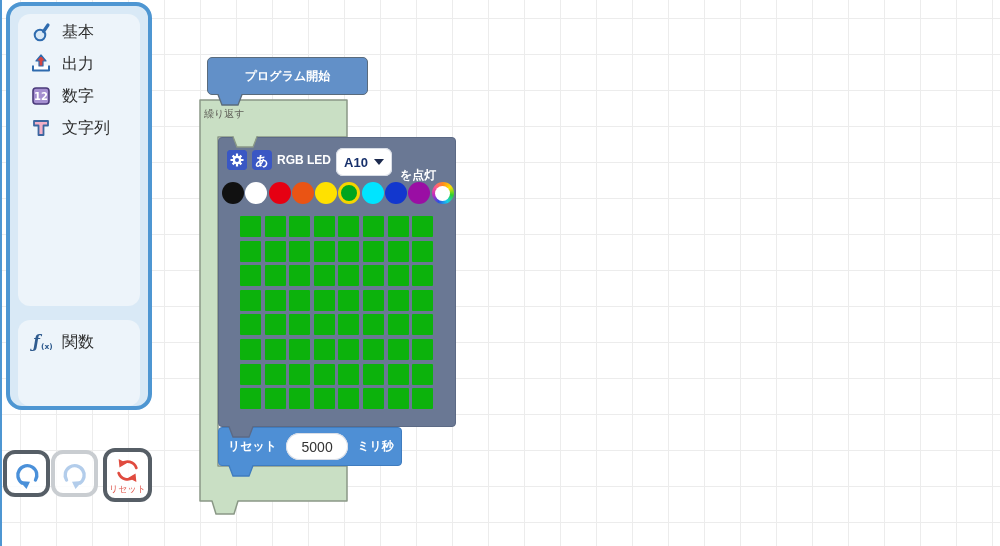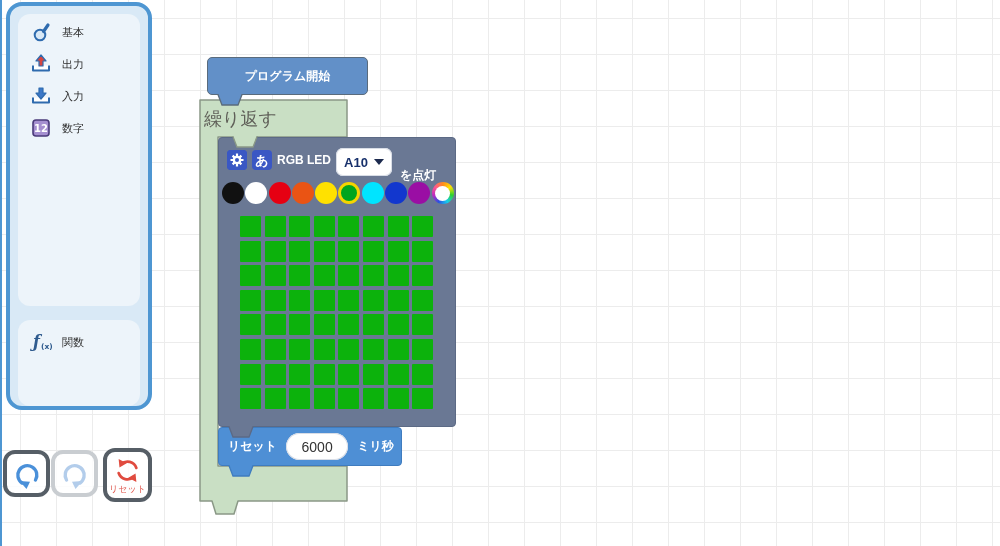--- a/index.html
+++ b/index.html
@@ -17,27 +17,27 @@
   
   #edge-line{left:0;top:0;width:2px;height:546px;background:#4e96d2;}
   
   #toolbox{left:6px;top:2px;width:146px;height:408px;background:#d9e9f6;
     border:4px solid #4e96d2;border-radius:16px;box-sizing:border-box;}
   .tb-group{position:absolute;left:8px;right:8px;background:#edf4fa;border-radius:12px;}
   #tb-group-1{top:8px;height:292px;padding-top:2px;box-sizing:border-box;}
   #tb-group-2{top:314px;height:86px;padding-top:6px;box-sizing:border-box;}
   .tb-item{height:32px;display:flex;align-items:center;gap:10px;padding-left:12px;cursor:pointer;}
   .tb-item svg{flex:0 0 auto;}
-  .tb-label{font-size:11px;color:#2e2e2e;}
+  .tb-label{font-size:16px;color:#2e2e2e;}
   
   .blk-label{color:#fff;font-weight:bold;font-size:12px;white-space:nowrap;}
   #start-block{left:207px;top:57px;width:161px;height:38px;background:#6290c8;
     border:1px solid #5a6b7c;border-radius:5px;box-sizing:border-box;
     display:flex;align-items:center;justify-content:center;}
-  #repeat-label{left:204px;top:107px;font-size:18px;color:#5f5f58;}
+  #repeat-label{left:204px;top:107px;font-size:10px;color:#5f5f58;}
   #rgb-block{left:218px;top:137px;width:238px;height:290px;background:#6a7894;
     border:1px solid #5c6a85;border-radius:4px;box-sizing:border-box;}
   .mini-btn{position:absolute;width:20px;height:20px;border-radius:4px;background:#3a57c4;
     display:flex;align-items:center;justify-content:center;cursor:pointer;}
   .mini-btn span{color:#fff;font-size:13px;font-weight:bold;line-height:1;}
   #rgb-label{left:277px;top:153px;}
   #port-dropdown{left:336px;top:148px;width:56px;height:28px;background:#fff;border-radius:7px;
     display:flex;align-items:center;justify-content:center;gap:6px;cursor:pointer;
     box-shadow:0 0 0 1px #d8dde6 inset;}
   #port-dropdown .port-text{font-size:13px;font-weight:bold;color:#17306b;}
@@ -190,21 +190,21 @@
     <div class="led-cell" style="background: rgb(12, 178, 12);"></div>
     <div class="led-cell" style="background: rgb(12, 178, 12);"></div>
     <div class="led-cell" style="background: rgb(12, 178, 12);"></div>
     <div class="led-cell" style="background: rgb(12, 178, 12);"></div>
     <div class="led-cell" style="background: rgb(12, 178, 12);"></div>
     <div class="led-cell" style="background: rgb(12, 178, 12);"></div>
   </div>
 
 <div class="abs" id="pause-block">
   <span class="blk-label">リセット</span>
-  <span id="pause-value">6000</span>
+  <span id="pause-value">5000</span>
   <span class="blk-label">ミリ秒</span>
 </div>
 <svg class="tab" style="left:228px;top:426px;" viewBox="0 0 26 13" preserveAspectRatio="none">
   <path d="M0,-2 L5,11 L21,11 L26,-2" fill="#6A7894" stroke="#5c6a85" stroke-width="1.3"></path>
 </svg>
 <svg class="tab" style="left:228px;top:465px;" viewBox="0 0 26 13" preserveAspectRatio="none">
   <path d="M0,-2 L5,11 L21,11 L26,-2" fill="#4E8FD5" stroke="#3f7cbf" stroke-width="1.3"></path>
 </svg>
 
 <div class="abs" id="toolbox">
@@ -220,31 +220,30 @@
     </div>
     <div class="tb-item">
       <svg width="22" height="22" viewBox="0 0 22 22">
         <path d="M3 12.5 v5 h16 v-5" fill="#fff" stroke="#2f6bae" stroke-width="2" stroke-linejoin="round"></path>
         <path d="M11 2 l5 6 h-3 v5 h-4 V8 H6 z" fill="#d64541" stroke="#2f6bae" stroke-width="1.2" stroke-linejoin="round"></path>
       </svg>
       <span class="tb-label">出力</span>
     </div>
     <div class="tb-item">
       <svg width="22" height="22" viewBox="0 0 22 22">
-        <path d="M3 12.5 v5 h16 v-5" fill="#fff" stroke="#2f6bae" stroke-width="2" stroke-linejoin="round"></path>
-        <path d="M11 14 l5 -6 h-3 V3 h-4 v5 H6 z" fill="#3c78c8" stroke="#2f6bae" stroke-width="1.2" stroke-linejoin="round"></path>
-      </svg>
-      <span class="tb-label">入力</span>
-    </div>
-    <div class="tb-item">
-      <svg width="22" height="22" viewBox="0 0 22 22">
         <rect x="3" y="3" width="16" height="16" rx="3" fill="#a58fd0" stroke="#4a3a7a" stroke-width="1.6"></rect>
         <text x="11" y="15" font-size="10" fill="#fff" text-anchor="middle" font-weight="bold" font-family="'DejaVu Sans',sans-serif">12</text>
       </svg>
       <span class="tb-label">数字</span>
+    </div>
+    <div class="tb-item">
+      <svg width="22" height="22" viewBox="0 0 22 22">
+        <path d="M4 4 h14 v4.5 h-4.5 V18 h-5 V8.5 H4 z" fill="#f2afc6" stroke="#3b66a0" stroke-width="1.8" stroke-linejoin="round"></path>
+      </svg>
+      <span class="tb-label">文字列</span>
     </div>
   </div>
   <div class="tb-group" id="tb-group-2">
     <div class="tb-item">
       <svg width="22" height="22" viewBox="0 0 22 22">
         <text x="3" y="16" font-size="16" font-style="italic" font-weight="bold" fill="#2f5b8e" font-family="'DejaVu Serif',serif">ƒ</text>
         <text x="11" y="18" font-size="7.5" font-weight="bold" fill="#2f5b8e" font-family="'DejaVu Sans',sans-serif">(x)</text>
       </svg>
       <span class="tb-label">関数</span>
     </div>

